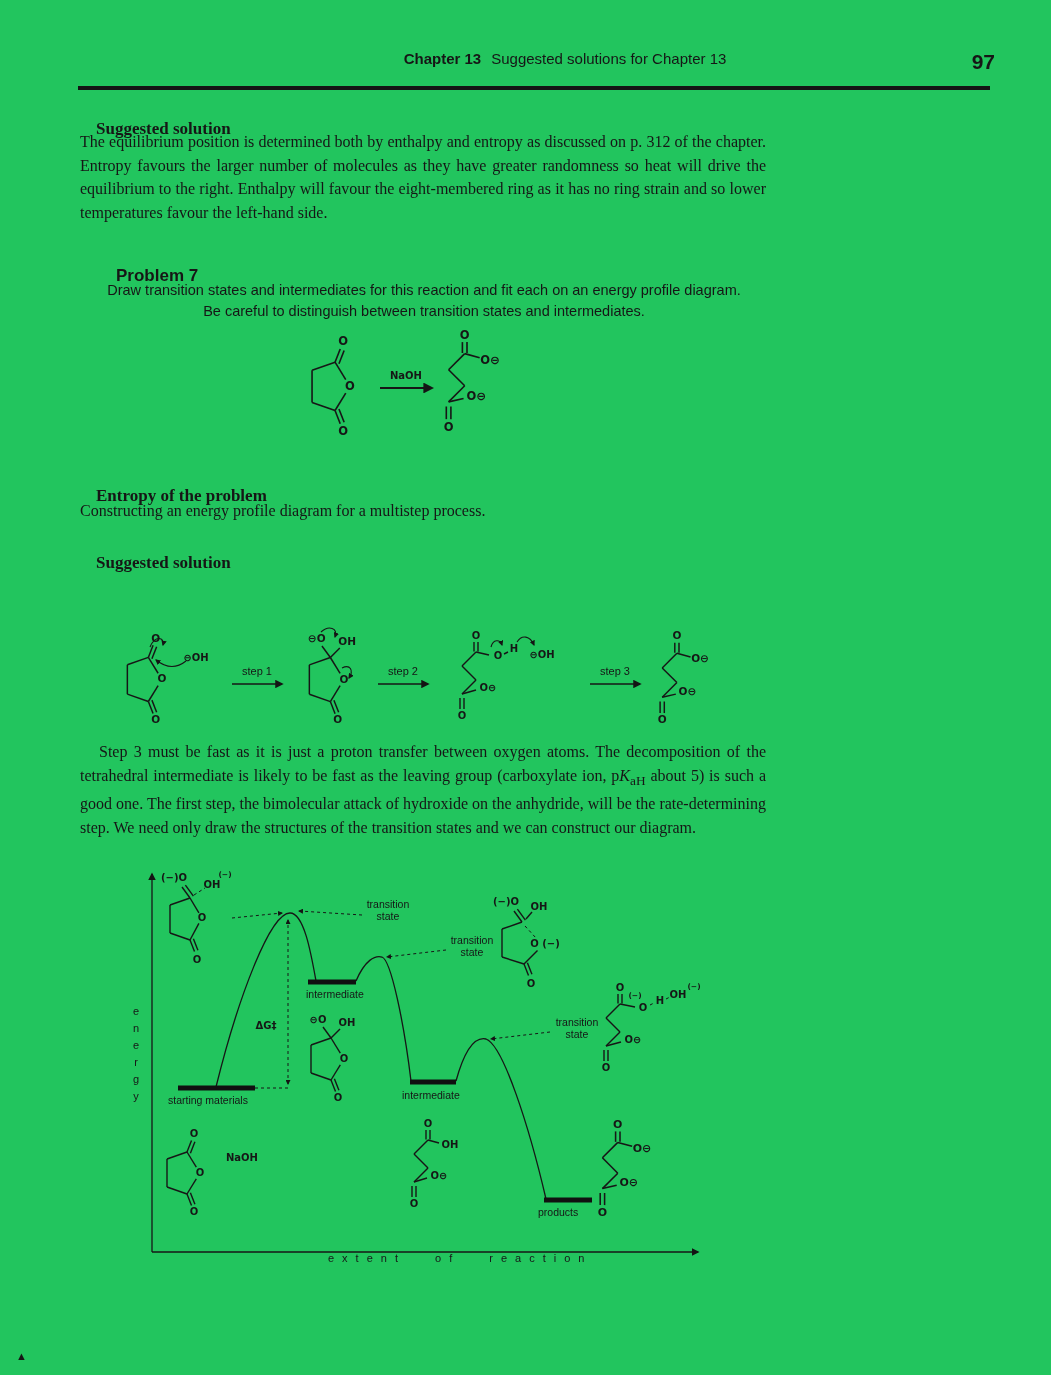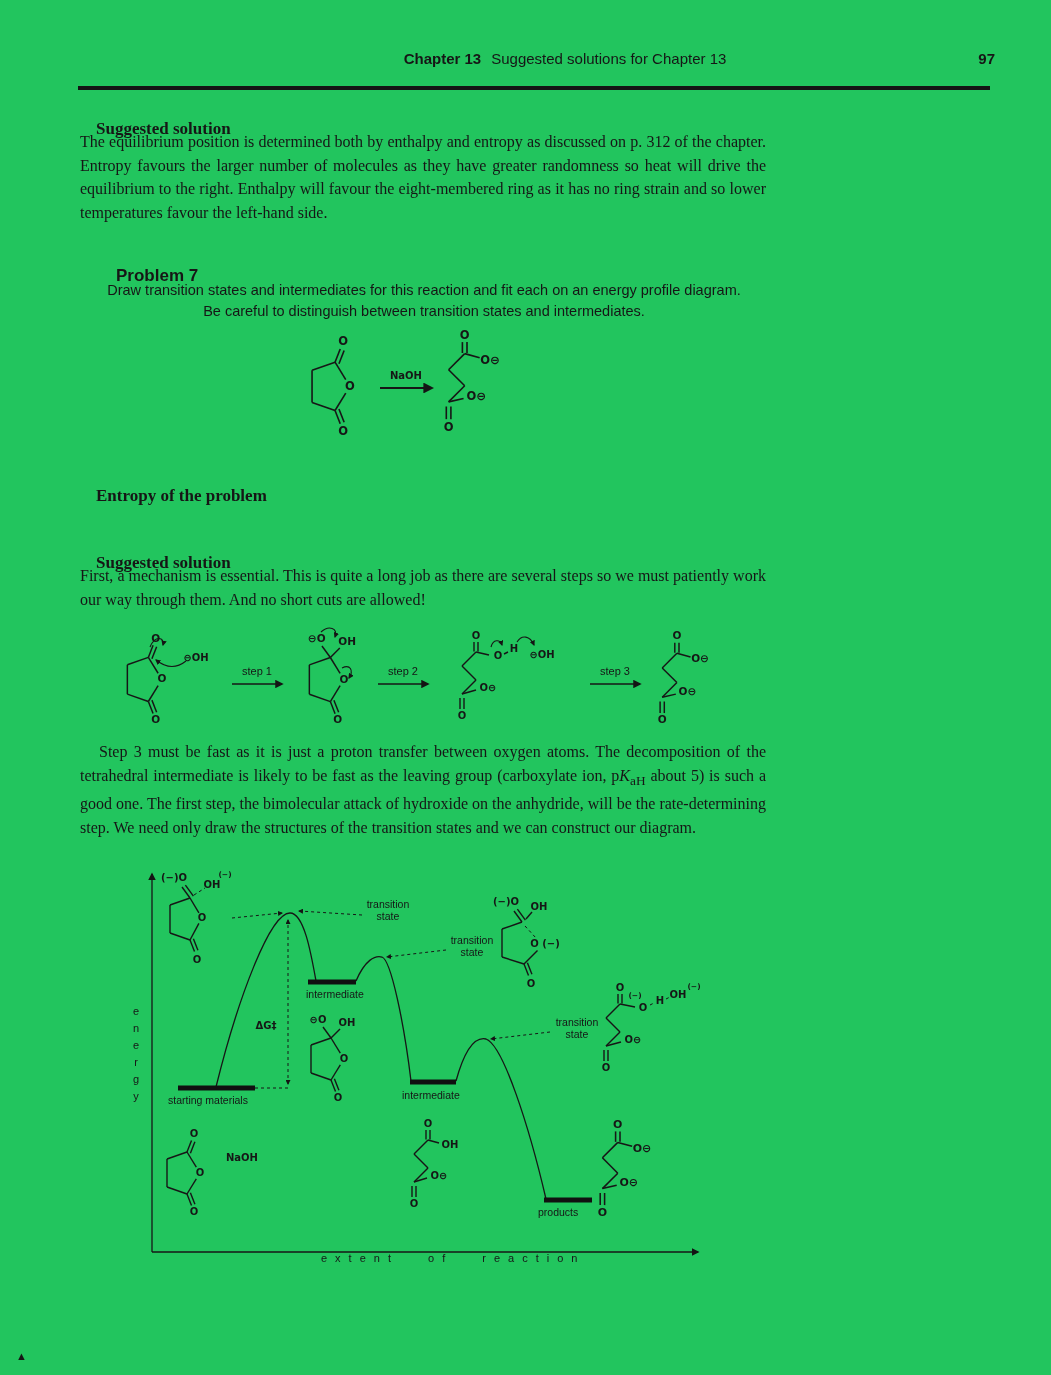--- a/index.html
+++ b/index.html
@@ -110,21 +110,21 @@
       <text class="atom" x="4" y="88">O</text>
     </g>
   </defs>
 </svg>
 
 <div class="page">
 
   <div class="abs sans runhead" style="left:330px;top:50px;width:470px;text-align:center;">
     <b>Chapter 13</b><span>Suggested solutions for Chapter 13</span>
   </div>
-  <div class="abs sans" style="left:950px;top:50px;width:45px;font-weight:bold;font-size:15px;text-align:right;">97</div>
+  <div class="abs sans" style="left:950px;top:50px;width:45px;font-weight:bold;font-size:21px;text-align:right;">97</div>
   <div class="abs rule" style="left:78px;top:86px;width:912px;"></div>
 
   <h2 class="abs heading" style="left:80px;top:103px;">Suggested solution</h2>
   <p class="abs body-text" style="left:80px;top:130px;width:686px;">The equilibrium position is determined both by enthalpy and entropy as discussed on p. 312 of the chapter. Entropy favours the larger number of molecules as they have greater randomness so heat will drive the equilibrium to the right. Enthalpy will favour the eight-membered ring as it has no ring strain and so lower temperatures favour the left-hand side.</p>
 
   <h3 class="abs sans heading" style="left:100px;top:250px;">Problem 7</h3>
   <p class="abs sans" style="left:100px;top:280px;width:648px;font-size:14.5px;line-height:21px;">Draw transition states and intermediates for this reaction and fit each on an energy profile diagram. Be careful to distinguish between transition states and intermediates.</p>
 
   <svg class="abs" style="left:292px;top:316px;" width="230" height="140" viewBox="0 0 230 140">
     <g transform="translate(12,14) scale(1.15)">
@@ -133,23 +133,23 @@
     <g>
       <line class="bond" style="stroke-width:1.8" x1="88" y1="72" x2="140" y2="72" marker-end="url(#arr)"></line>
       <text class="atom" x="114" y="60">NaOH</text>
     </g>
     <g transform="translate(152,10) scale(1.15)">
       <use href="#mol-dianion"></use>
     </g>
   </svg>
 
   <h2 class="abs heading" style="left:80px;top:470px;">Entropy of the problem</h2>
+  <p class="abs body-text" style="left:80px;top:499px;width:686px;text-align:left;">Constructing an energy profile diagram for a multistep process.</p>
 
   <h2 class="abs heading" style="left:80px;top:537px;">Suggested solution</h2>
-  <p class="abs body-text" style="left:80px;top:564px;width:686px;">First, a mechanism is essential. This is quite a long job as there are several steps so we must patiently work our way through them. And no short cuts are allowed!</p>
 
   <svg class="abs" style="left:110px;top:612px;" width="645" height="132" viewBox="0 0 645 132">
 
     <g transform="translate(10,16)">
       <use href="#mol-anhydride" transform="scale(1.05)"></use>
       <text class="atom" x="76" y="30">⊖OH</text>
       <path class="bondthin" d="M66,33 C56,41 46,40 36,32" marker-end="url(#arrS)"></path>
       <path class="bondthin" d="M30,19 C35,7 45,9 43,17" marker-end="url(#arrS)"></path>
     </g>
     <g>
@@ -299,17 +299,17 @@
       <text class="atom" x="4" y="88">O</text>
     </g>
 
     <use href="#mol-anhydride" transform="translate(40,266)"></use>
     <use href="#mol-tetrahedral" transform="translate(184,150)"></use>
     <use href="#mol-acid" transform="translate(290,258)"></use>
     <use href="#mol-dianion" transform="translate(478,258) scale(1.1)"></use>
   </svg>
 
   <div class="abs vert-label" style="left:130px;top:1005px;">energy</div>
-  <div class="abs x-label" style="left:321px;top:1252px;">extent of reaction</div>
+  <div class="abs x-label" style="left:328px;top:1252px;">extent of reaction</div>
 
   <div class="abs" style="left:16px;top:1350px;font-size:11px;">▲</div>
 
 </div>
 
 </body></html>

